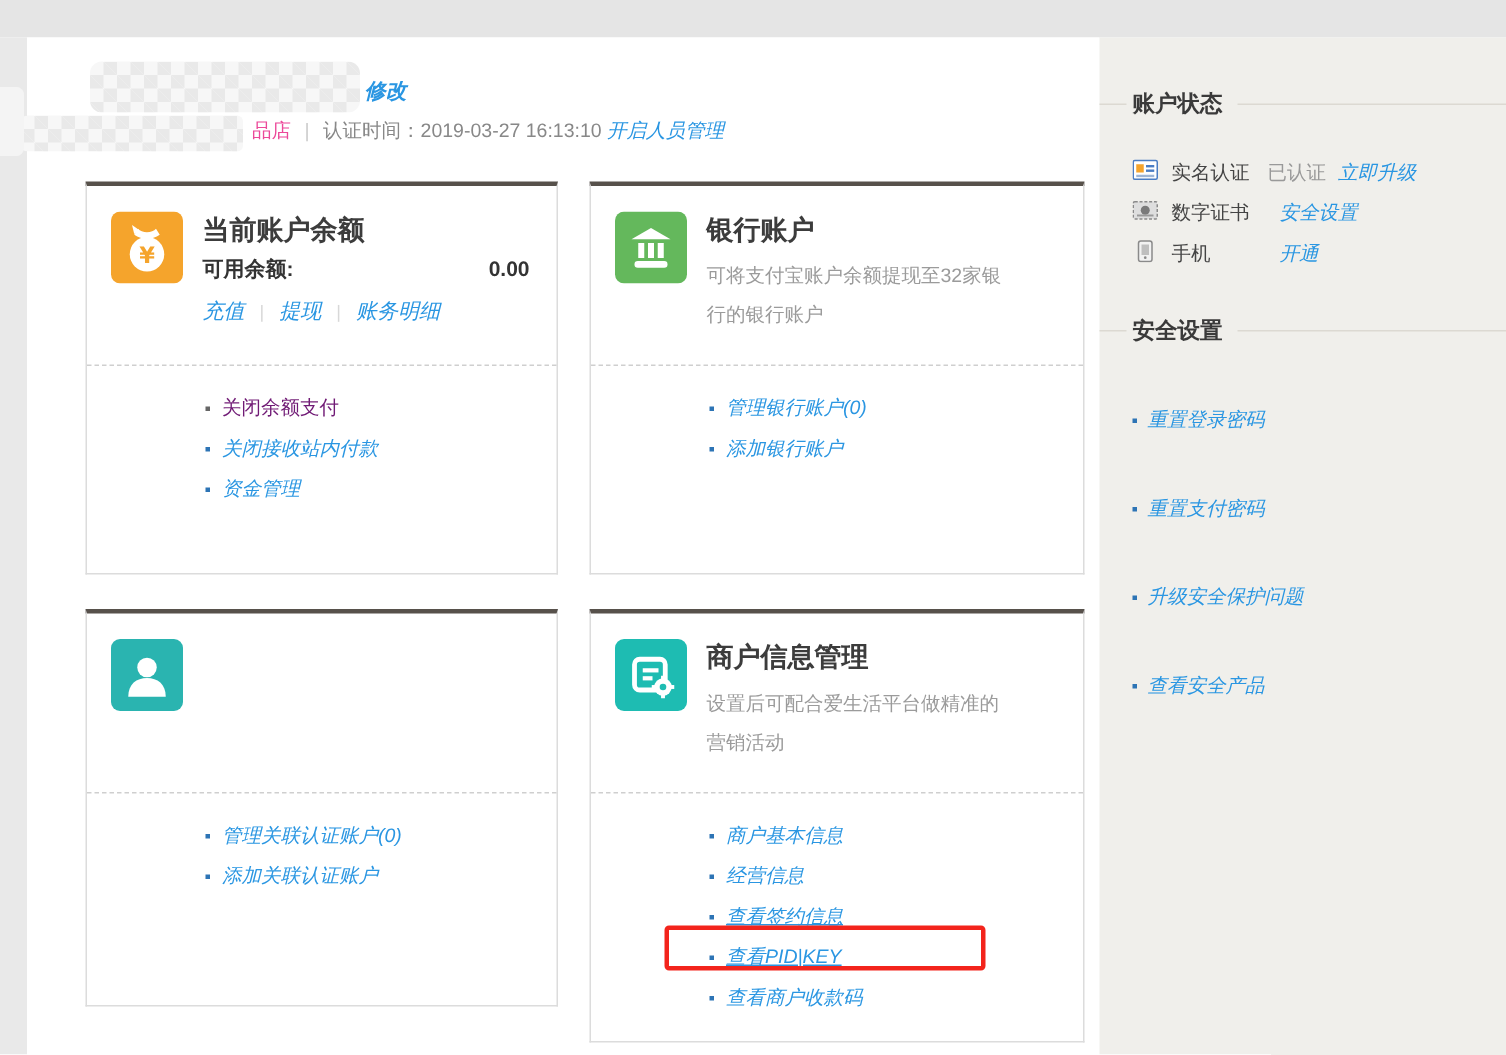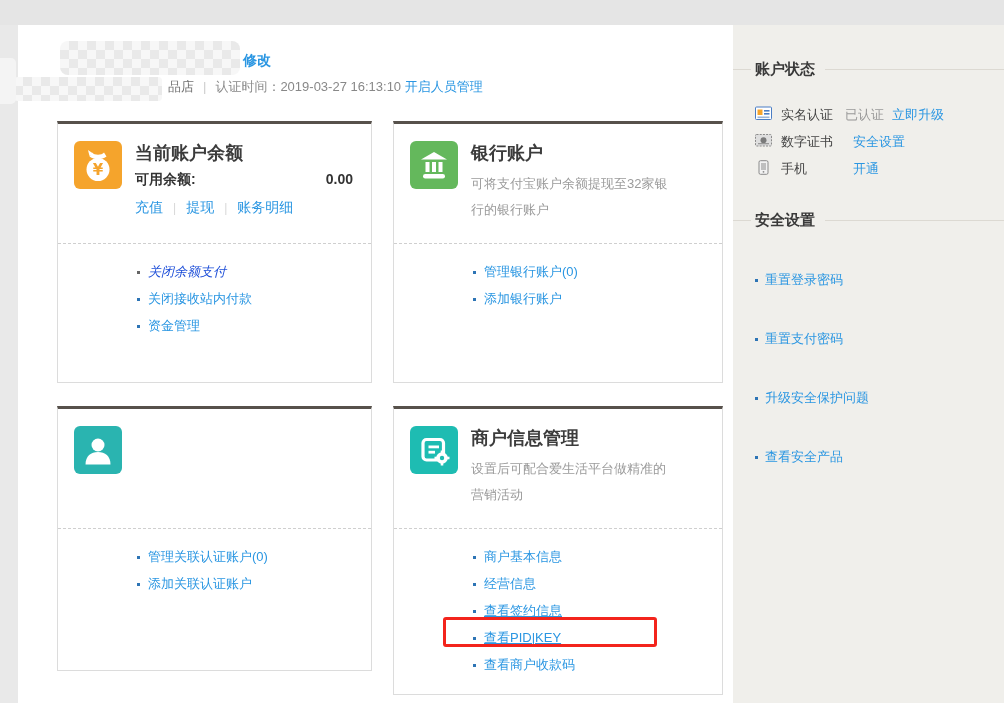--- a/index.html
+++ b/index.html
@@ -2,58 +2,58 @@
 <html><head>
 <meta charset="utf-8">
 <style>
   html,body{margin:0;padding:0;}
   body{
     width:1004px;height:703px;position:relative;overflow:hidden;
     background:#fff;
     font-family:"Liberation Sans","DejaVu Sans",sans-serif;
     -webkit-font-smoothing:antialiased;
   }
-  a{text-decoration:none;cursor:pointer;}
+  a{text-decoration:none;cursor:pointer;font-style:italic;}
   .link{color:#2a96e2;}
   .topbar{position:absolute;top:0;left:0;width:1004px;height:25px;background:#e5e5e5;}
   .left-strip{position:absolute;top:25px;left:0;width:18px;height:678px;background:#e9e9e9;}
   .main{position:absolute;top:25px;left:18px;width:715px;height:678px;background:#fff;z-index:1;}
   .sidebar{position:absolute;top:25px;left:733px;width:305px;height:678px;background:#f0efeb;z-index:1;}
 
   
   .mosaic{
     background-image:
       linear-gradient(45deg,#e9e9e9 25%,transparent 25%,transparent 75%,#e9e9e9 75%),
       linear-gradient(45deg,#e9e9e9 25%,#f7f7f7 25%,#f7f7f7 75%,#e9e9e9 75%);
     background-size:18px 18px;background-position:0 0,9px 9px;
   }
   .blur-a{position:absolute;left:42px;top:16px;width:180px;height:34px;border-radius:8px;}
   .blur-b{position:absolute;left:-4px;top:52px;width:148px;height:24px;border-radius:4px;}
   .blur-edge{position:absolute;left:0;top:58px;width:16px;height:46px;background:#f4f4f4;border-radius:0 5px 5px 0;z-index:2;}
   .modify-link{position:absolute;left:225px;top:27px;font-size:14px;font-weight:bold;}
   .subline{position:absolute;left:150px;top:53px;font-size:13px;color:#888;white-space:nowrap;}
   .subline .divider{color:#ccc;margin:0 9px;}
-  .subline .shop{color:#737373;}
+  .subline .shop{color:#ec4899;}
 
   
   .cards{position:absolute;left:39px;top:96px;display:grid;grid-template-columns:315px 330px;column-gap:21px;row-gap:23px;align-items:start;}
   .card{box-sizing:border-box;background:#fff;border:1px solid #dcdcdc;border-top:3px solid #57514b;}
   .card.h262{height:262px}.card.h265{height:265px}.card.h289{height:289px}
   .card-top{box-sizing:border-box;height:120px;padding:17px 14px 0 16px;display:flex;border-bottom:1px dashed #cfcfcf;}
   .icon48{width:48px;height:48px;flex:0 0 48px;margin-right:13px;}
   .card-head{flex:1;min-width:0;}
   .card-head h3{margin:0 0 6px;font-size:18px;color:#3c3c3c;font-weight:bold;}
   .desc{font-size:13px;color:#9b9b9b;line-height:26px;width:205px;}
   .balance-row{display:flex;justify-content:space-between;font-size:14px;font-weight:bold;color:#333;margin:6px 0 10px;padding-right:4px;}
   .quick{font-size:14px;}
   .quick .sep{color:#d8d8d8;margin:0 10px;font-size:12px;}
   .card-links{margin:0;padding:20px 0 0 90px;font-size:13px;list-style:none;}
   .card-links li{position:relative;line-height:16px;margin-bottom:11px;white-space:nowrap;}
   .card-links li::before{content:'';position:absolute;left:-11px;top:7px;width:3px;height:3px;background:#2d74b5;}
-  .card-links li.muted{color:#1d4ed8;font-style:italic;}
+  .card-links li.muted{color:#701a75;}
   .card-links li.muted::before{background:#666;}
   .card-links li.underline a{text-decoration:underline;}
   .red-box{box-sizing:border-box;position:absolute;left:-41px;top:-13px;width:214px;height:30px;border:3px solid #f3241c;border-radius:3px;pointer-events:none;}
 
   
   .side-title{position:relative;margin-top:35px;height:18px;font-size:15px;font-weight:bold;color:#3a3a3a;}
   .side-title::before{content:'';position:absolute;left:0;right:0;top:9px;height:1px;background:#dcd9d2;}
   .side-title span{position:relative;background:#f0efeb;padding:0 10px 0 4px;margin-left:18px;}
   .status-list{margin:28px 0 0 22px;}
   .status-row{display:flex;align-items:flex-start;font-size:13px;height:16px;margin-bottom:11px;}

